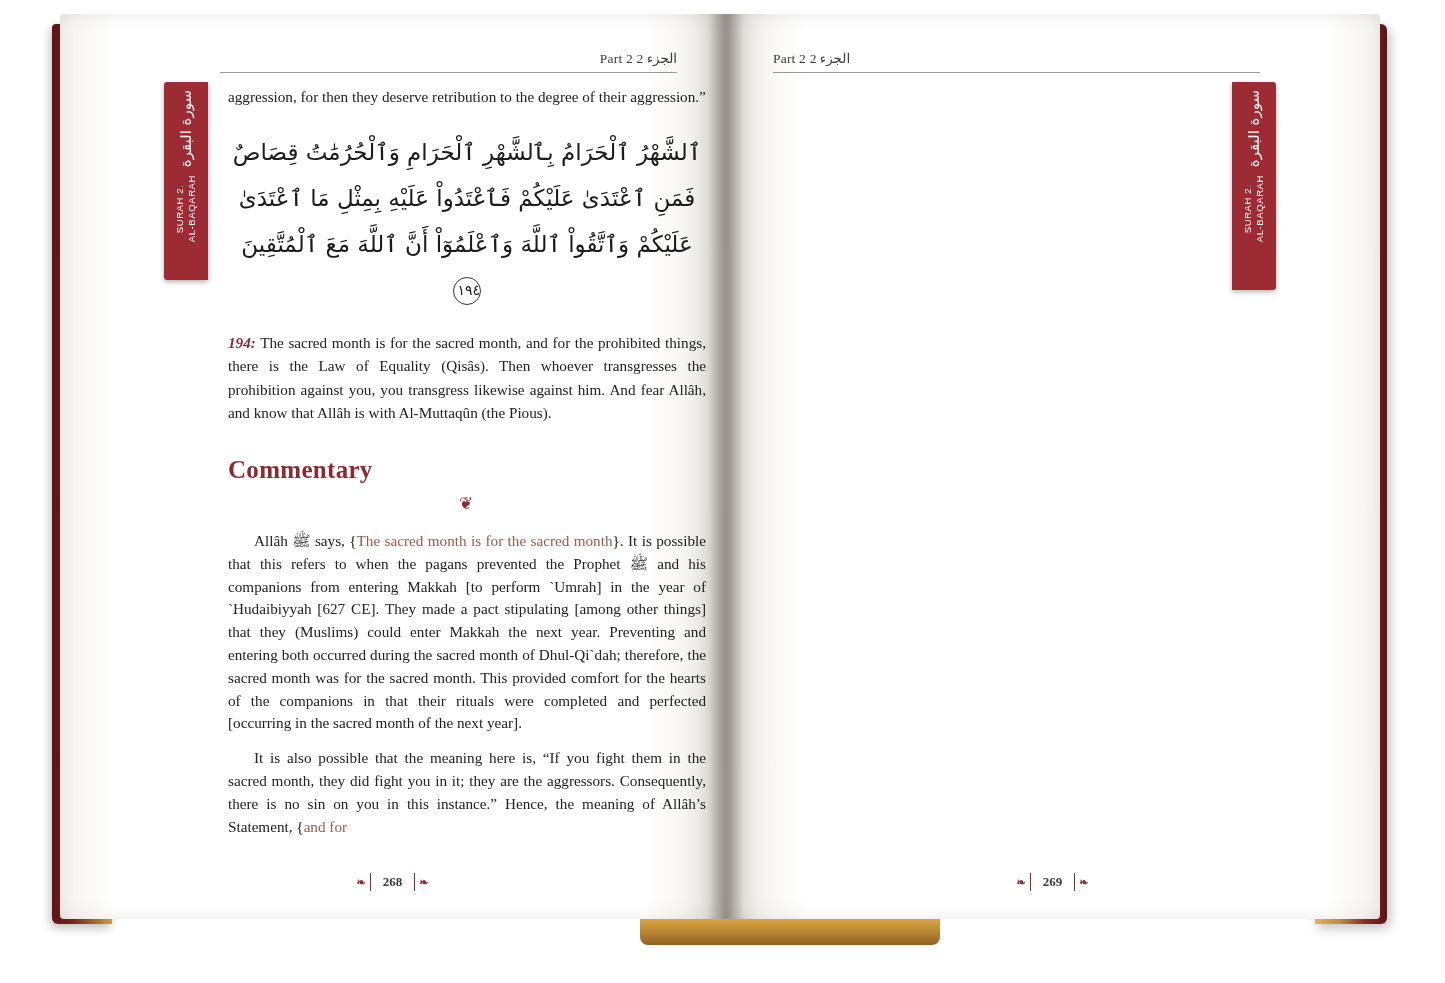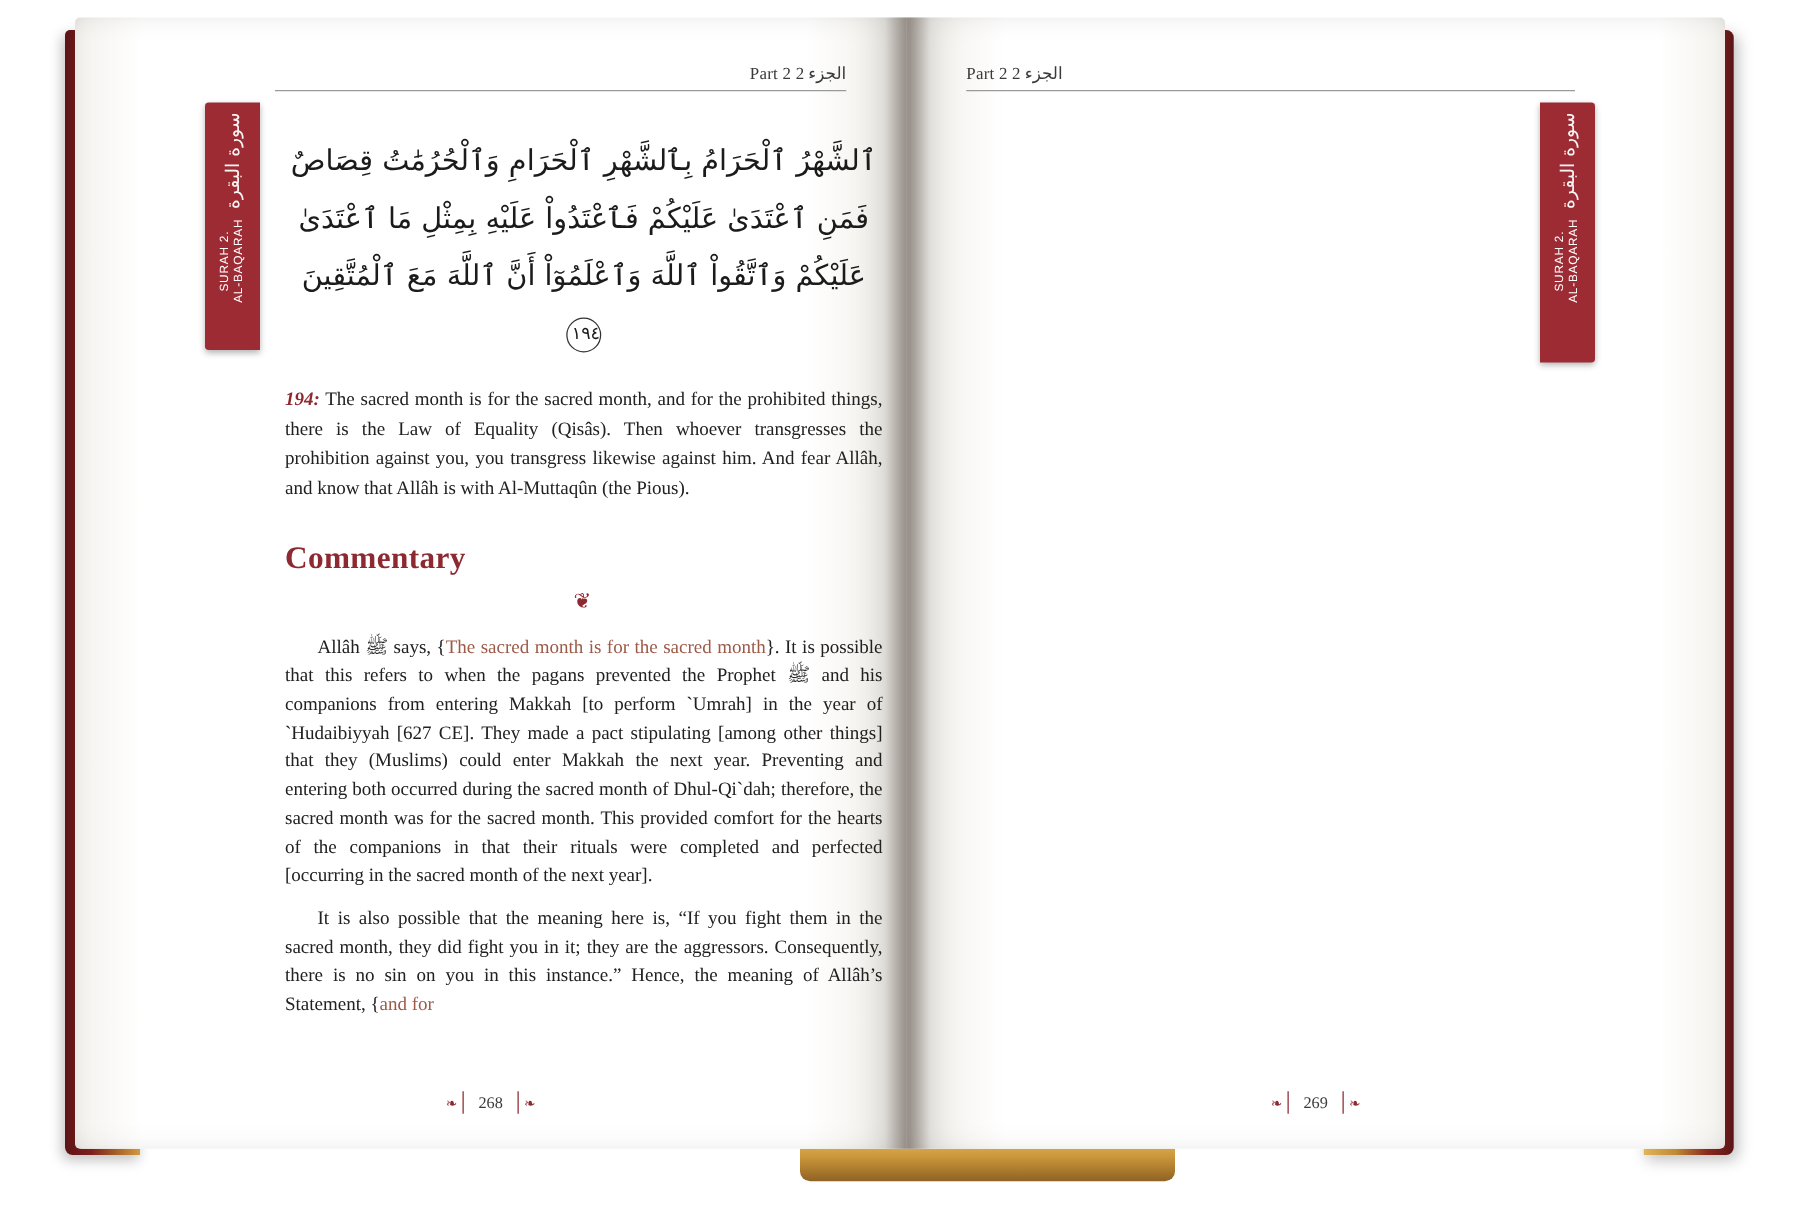--- a/index.html
+++ b/index.html
@@ -208,20 +208,21 @@
   }
 
   
   .folio {
     position: absolute;
     bottom: 28px;
     width: 100%;
     text-align: center;
     font-size: 13px;
     color: #5b5b5b;
+    font-weight: bold;
   }
   .folio .num {
     display: inline-block;
     padding: 1px 12px;
     border-left: 1px solid #8d2a31;
     border-right: 1px solid #8d2a31;
     color: #3a3a3a;
   }
   .folio .orn { color: #8d2a31; font-size: 11px; padding: 0 4px; }
 </style>
@@ -242,20 +243,21 @@
       <div class="rule rule-left"></div>
 
       <div class="side-tab left">
         <span class="tab-arabic">سورة البقرة</span>
         <span class="tab-latin">SURAH 2.
 AL-BAQARAH</span>
       </div>
 
       <div class="col col-left">
 
+        <p class="body tight">aggression, for then they deserve retribution to the degree of their aggression.”</p>
 
         <div class="ayah">
           <span>ٱلشَّهْرُ ٱلْحَرَامُ بِٱلشَّهْرِ ٱلْحَرَامِ وَٱلْحُرُمَٰتُ قِصَاصٌ فَمَنِ ٱعْتَدَىٰ عَلَيْكُمْ فَٱعْتَدُواْ عَلَيْهِ بِمِثْلِ مَا ٱعْتَدَىٰ عَلَيْكُمْ وَٱتَّقُواْ ٱللَّهَ وَٱعْلَمُوٓاْ أَنَّ ٱللَّهَ مَعَ ٱلْمُتَّقِينَ</span>
           <span class="ayah-end">١٩٤</span>
         </div>
 
         <p class="translation">
           <span class="verse-num">194:</span><span> The sacred month is for the sacred month, and for the prohibited things, there is the Law of Equality (Qisâs). Then whoever transgresses the prohibition against you, you transgress likewise against him. And fear Allâh, and know that Allâh is with Al-Muttaqûn (the Pious).</span>
         </p>
 

